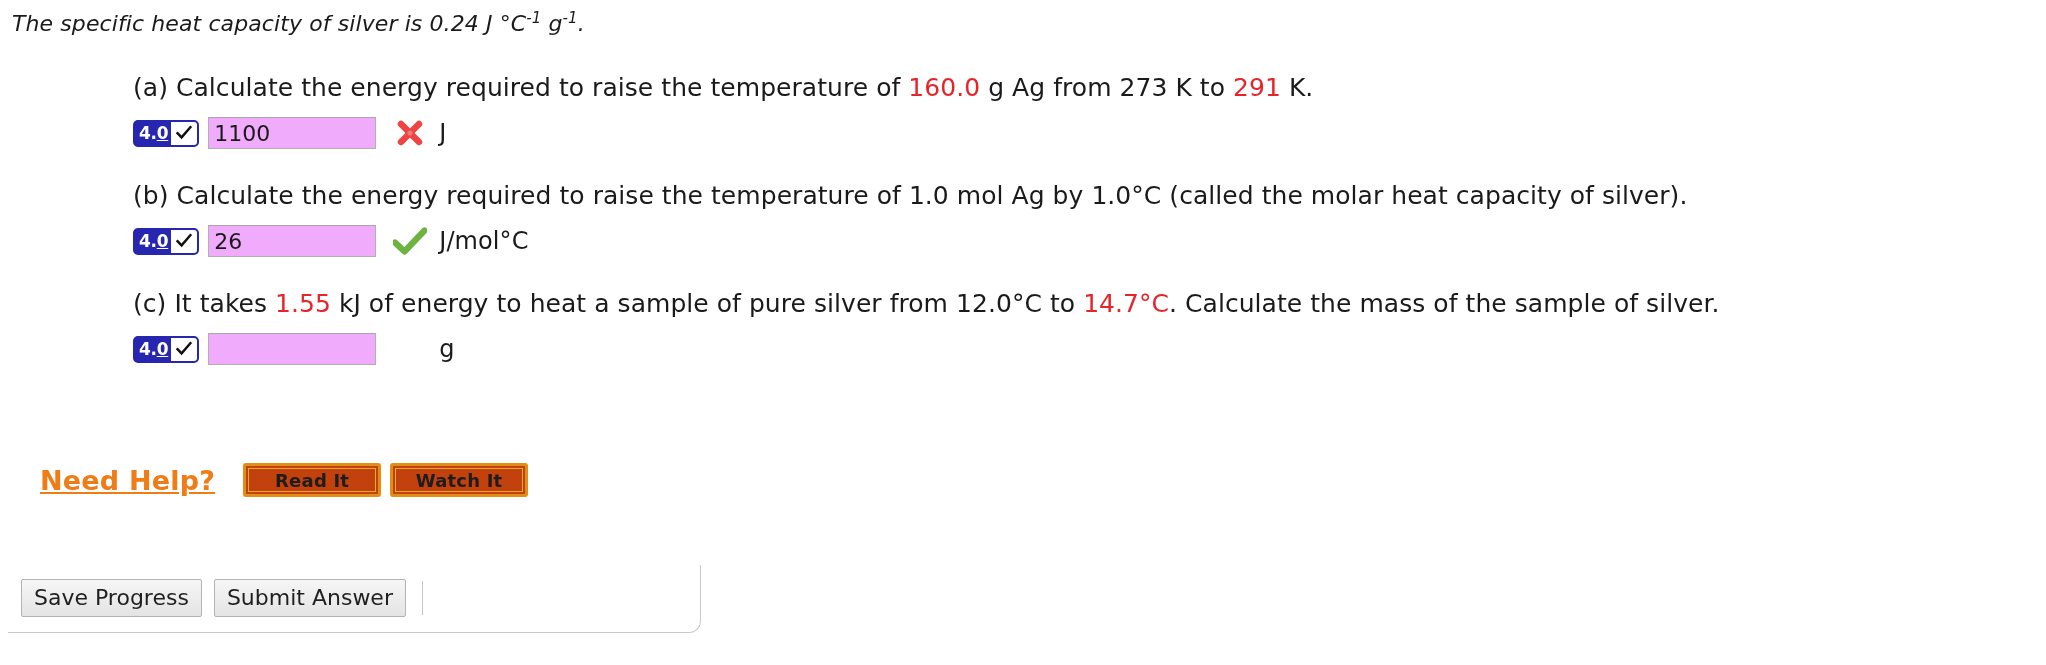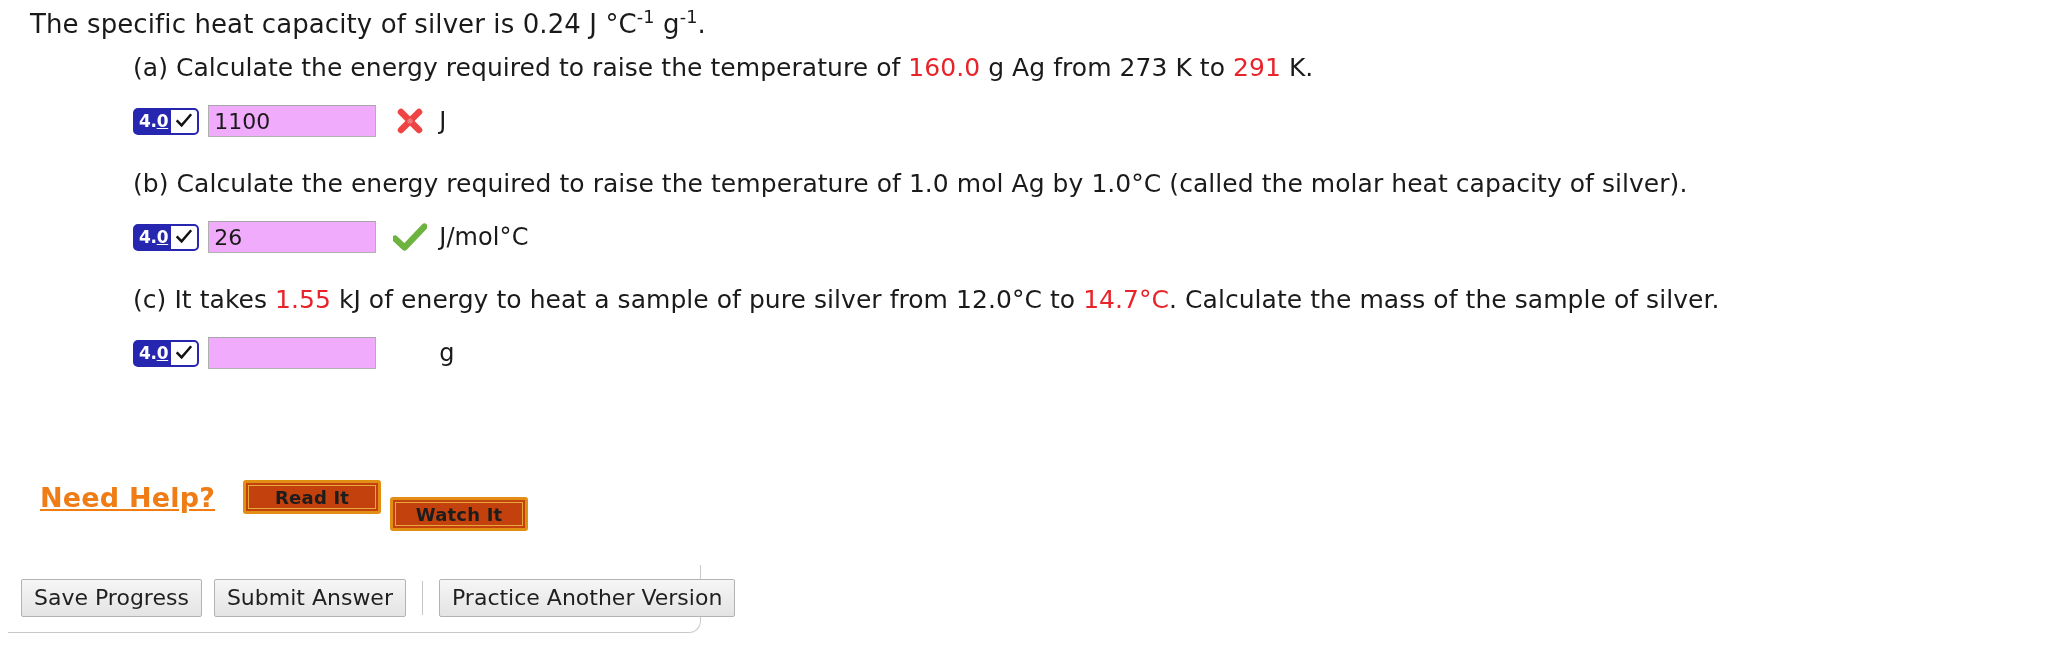--- a/index.html
+++ b/index.html
@@ -12,55 +12,56 @@
     height: 665px;
     font-family: "DejaVu Sans", sans-serif;
     color: #1a1a1a;
     position: relative;
     overflow: hidden;
   }
 
   
   .stem {
     position: absolute;
-    left: 30px;
+    left: 12px;
     top: 8px;
-    font-size: 26px;
+    font-size: 22px;
     line-height: 32px;
     white-space: nowrap;
     letter-spacing: 0.1px;
+    font-style: italic;
   }
   .stem sup {
     font-size: 0.68em;
     vertical-align: super;
     line-height: 0;
   }
 
   
   .parts {
     position: absolute;
     left: 133px;
-    top: 52px;
+    top: 72px;
     width: 1900px;
   }
   .part {
     margin-bottom: 30px;
   }
   .part-text {
     font-size: 25px;
     line-height: 32px;
     white-space: nowrap;
     letter-spacing: 0.05px;
   }
   .hl { color: #e8232a; }
 
   .answer-row {
     display: flex;
     align-items: center;
-    margin-top: 20px;
+    margin-top: 12px;
     height: 34px;
   }
 
   
   .sigfig {
     display: inline-flex;
     align-items: stretch;
     height: 27px;
     border: 2px solid #2626b0;
     border-radius: 5px;
@@ -156,21 +157,21 @@
     inset: 2px;
     border: 1px solid #e7a83c;
     display: flex;
     align-items: center;
     justify-content: center;
     font-size: 18px;
     font-weight: bold;
     color: #1d1d1d;
     letter-spacing: 0.2px;
   }
-  .help-btn.watch { margin-left: 9px; margin-top: 34px; }
+  .help-btn.watch { margin-left: 9px; }
 
   
   .actionbar {
     position: absolute;
     left: 8px;
     top: 565px;
     width: 693px;
     height: 68px;
     border: 1px solid #c9c9c9;
     border-left: none;
@@ -288,15 +289,14 @@
   <button class="help-btn watch">
     <span class="help-btn-inner">Watch It</span>
   </button>
 </div>
 
 <div class="actionbar">
   <div class="actionbar-row">
     <button class="gbtn">Save Progress</button>
     <button class="gbtn">Submit Answer</button>
     <span class="vsep"></span>
-    <button class="gbtn">Practice Another Version</button>
   </div>
 </div>
 
 </body></html>

